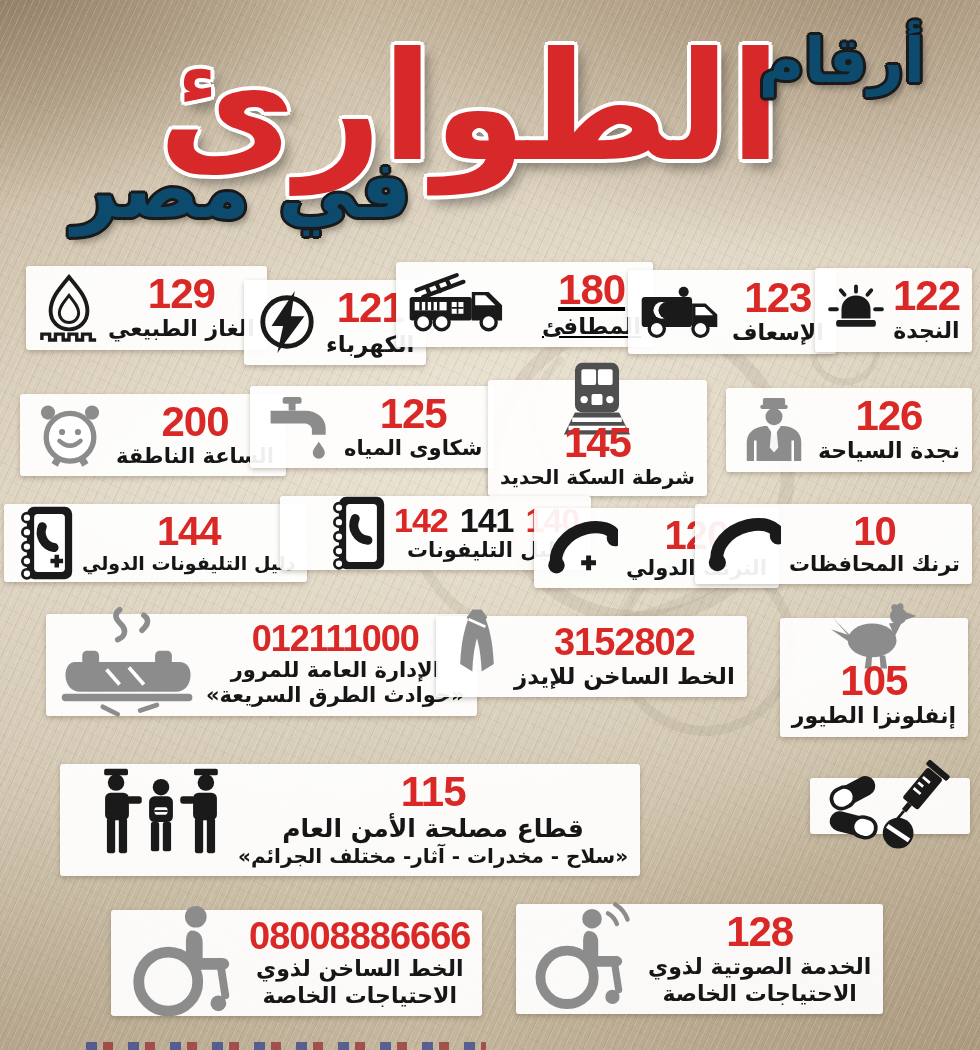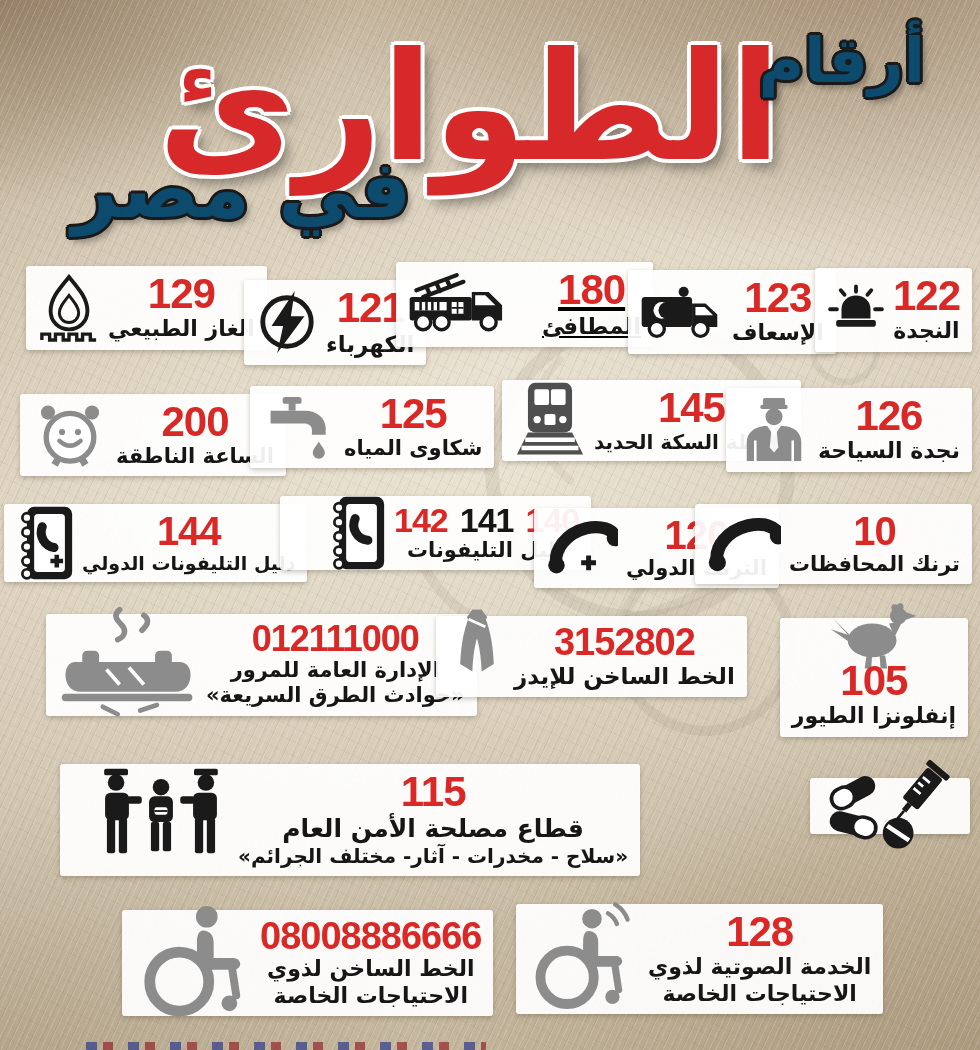--- a/index.html
+++ b/index.html
@@ -196,21 +196,21 @@
           <path d="M66 54c-4 6-7 9-7 13a7 7 0 0 0 14 0c0-4-3-7-7-13z"></path>
           </g>
       </svg>
       </span>
     <div class="txt">
       <div class="num">125</div>
       <div class="lbl">شكاوى المياه</div>
     </div>
   </div>
 
-  <div class="entry l20" style="left:502px;top:380px;">
+  <div class="entry l20" style="left:488px;top:380px;flex-direction:column;">
     <span class="icon dgray big">
       <svg width="72" height="79" viewBox="0 0 78 86">
         <g fill="currentColor">
             <rect x="15" y="2" width="48" height="54" rx="8"></rect>
           <polygon points="15,56 3,80 75,80 63,56"></polygon>
           </g>
         <rect x="22" y="9" width="16" height="17" rx="2" fill="#fff"></rect>
         <rect x="40" y="9" width="16" height="17" rx="2" fill="#fff"></rect>
         <circle cx="25" cy="42" r="4" fill="#fff"></circle>
           <circle cx="53" cy="42" r="4" fill="#fff"></circle>
@@ -430,21 +430,21 @@
         <g transform="rotate(14 36 72)">
           <rect x="8" y="62" width="52" height="22" rx="11" fill="currentColor"></rect>
           <rect x="34" y="62" width="26" height="22" rx="11" fill="#fff" stroke="currentColor" stroke-width="4"></rect>
           </g>
         <circle cx="84" cy="82" r="17" fill="currentColor"></circle>
         <path d="M72 74l24 16" stroke="#fff" stroke-width="5"></path>
       </svg>
       </span>
   </div>
 
-  <div class="entry l22 n38" style="left:122px;top:910px;">
+  <div class="entry l22 n38" style="left:111px;top:910px;">
     <span class="icon gray huge">
       <svg width="118" height="118" viewBox="0 0 120 120">
         <circle cx="74" cy="16" r="11" fill="currentColor"></circle>
         <path d="M70 30c7 0 11 5 11 12v16h20c4 0 7 3 7 6s-3 6-7 6H74c-6 0-10-4-10-10V42c0-7 2-12 6-12z" fill="currentColor"></path>
         <circle cx="46" cy="82" r="30" fill="none" stroke="currentColor" stroke-width="11"></circle>
         <circle cx="97" cy="104" r="8" fill="currentColor"></circle>
         <path d="M100 70l4 26" stroke="currentColor" stroke-width="8" stroke-linecap="round"></path>
       </svg>
       </span>
     <div class="txt">

